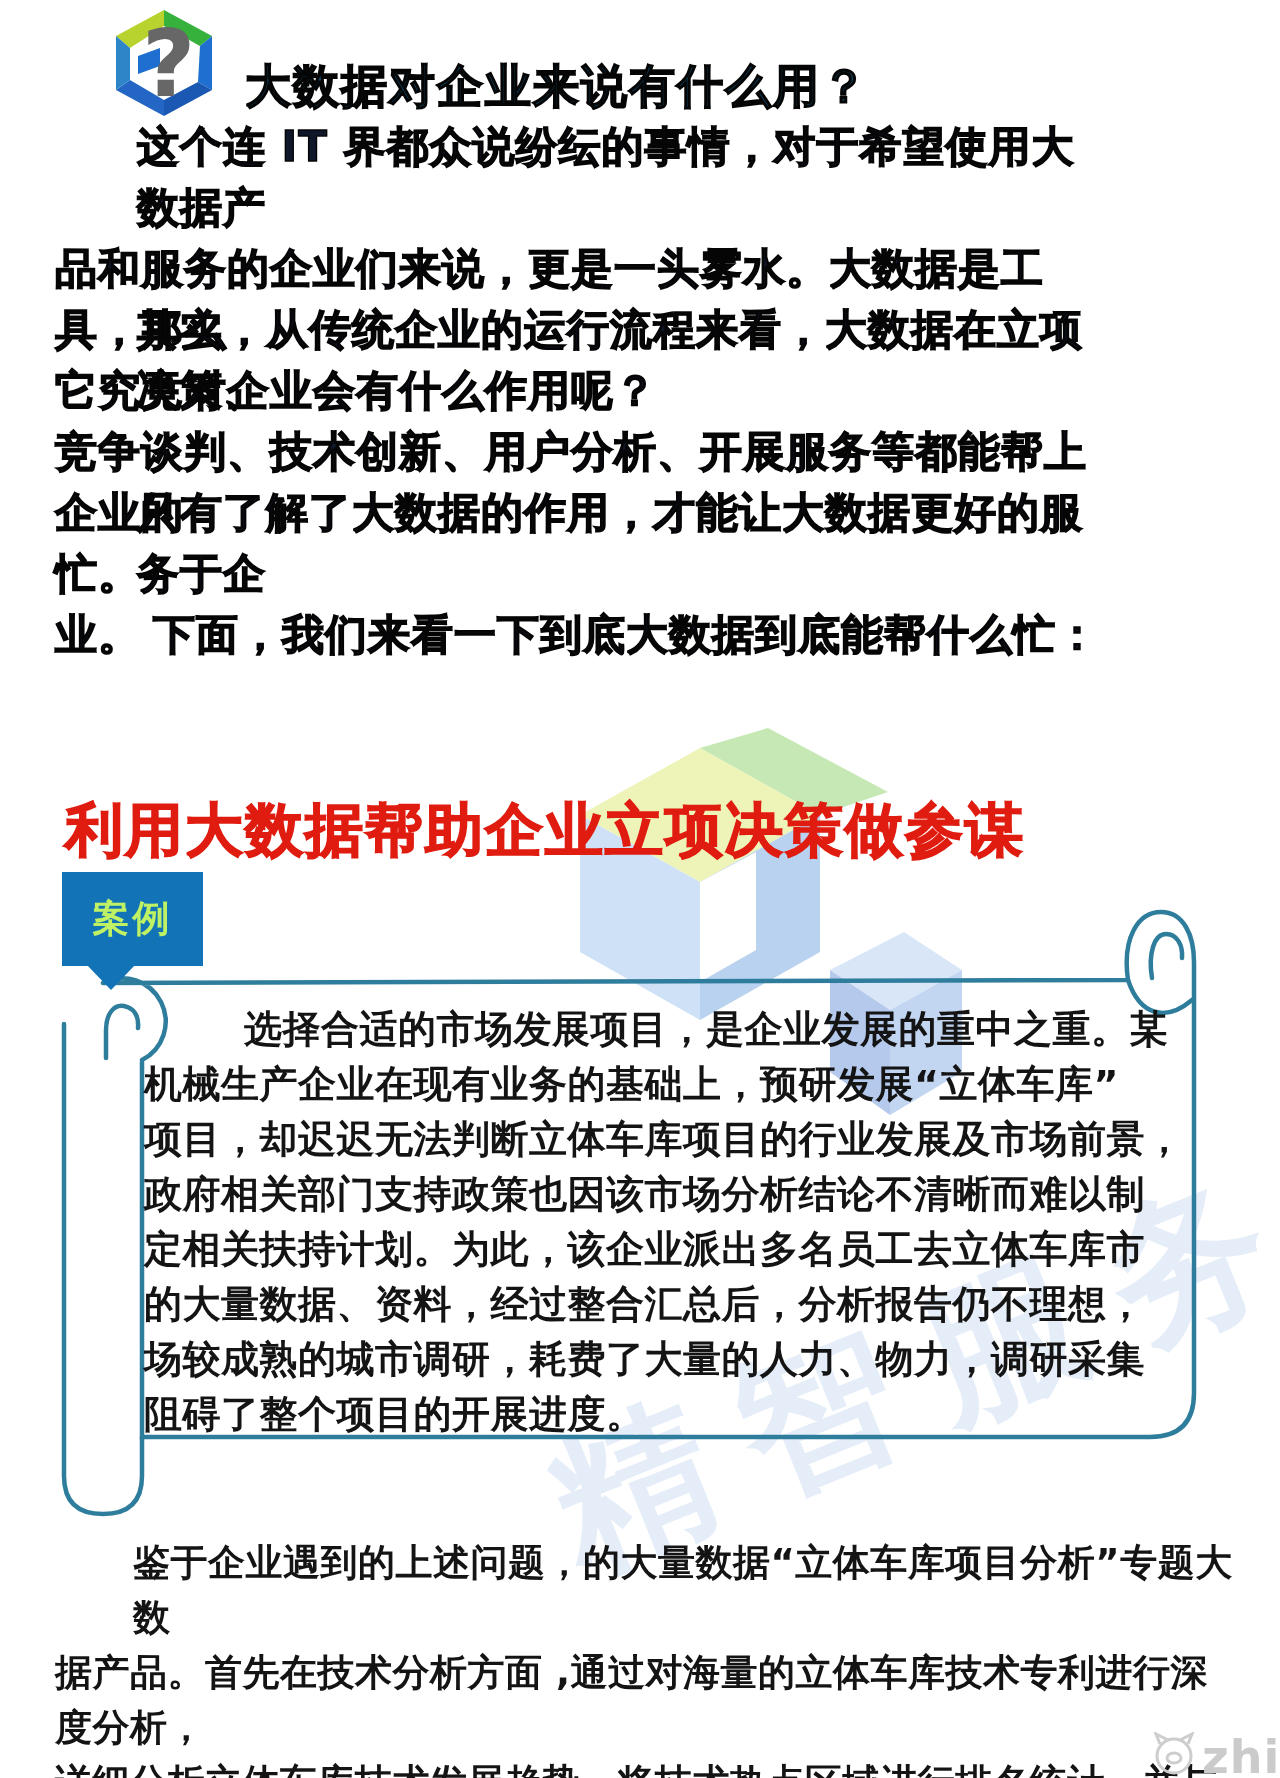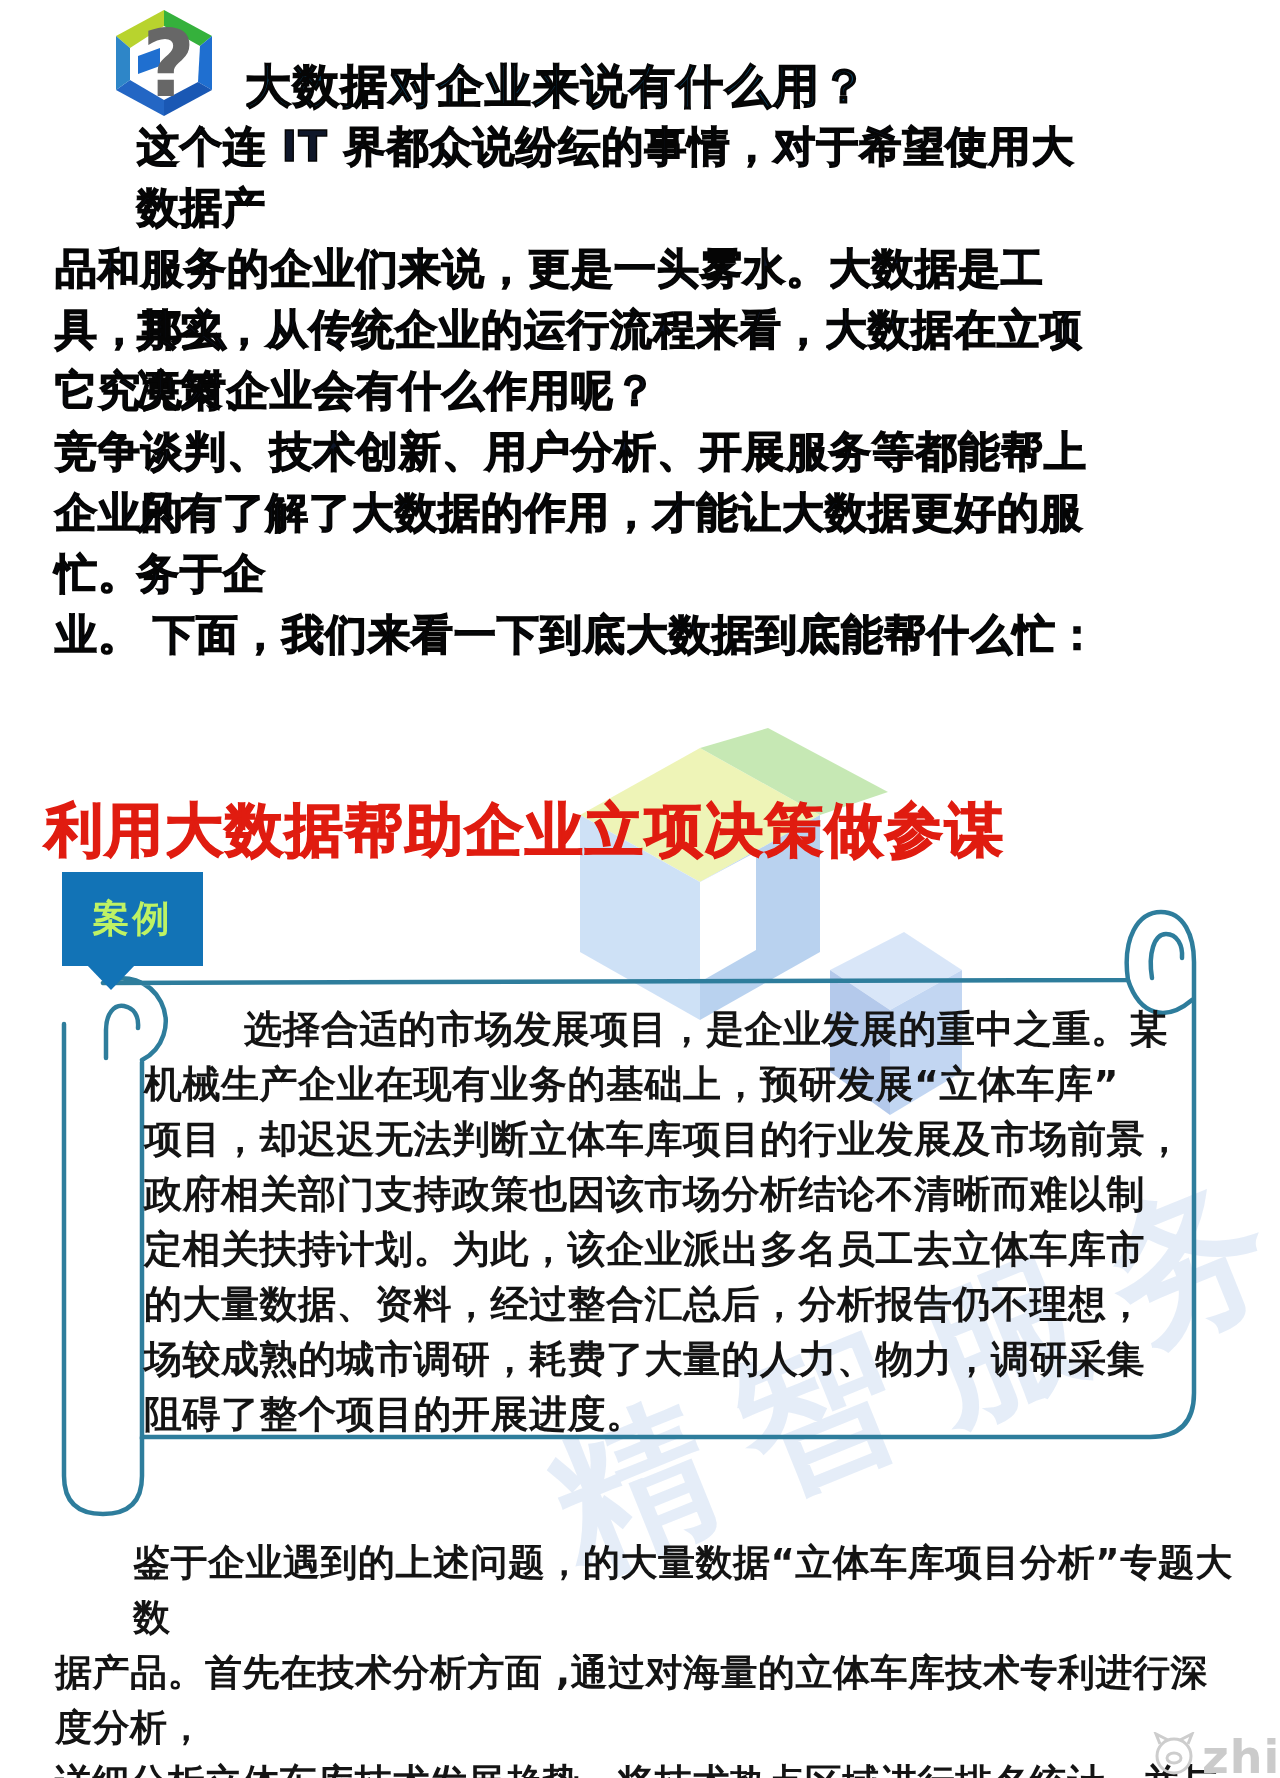--- a/index.html
+++ b/index.html
@@ -8,21 +8,21 @@
   .abs{position:absolute;}
   
   .heavy{color:#0f172a;font-weight:900;-webkit-text-stroke:1.4px #050505;
          font-size:42px;line-height:61px;letter-spacing:1px;}
   .heavy .indent{padding-left:82px;}
   
   .h1{color:#0c4a6e;font-weight:900;-webkit-text-stroke:1.6px #050505;
       font-size:46px;letter-spacing:2px;}
   
   .red-h{font-weight:900;-webkit-text-stroke:1.5px currentColor;
-         font-size:58px;letter-spacing:2px;white-space:nowrap;}
+         font-size:58px;letter-spacing:2px;white-space:nowrap;margin-left:20px;}
   
   .tab{background:#1273b6;color:#bef264;width:141px;height:94px;
        display:flex;align-items:center;justify-content:center;
        font-size:37px;font-weight:700;letter-spacing:3px;}
   .tab-tail{width:50px;height:26px;background:#1273b6;
             clip-path:polygon(0 0,100% 0,50% 100%);}
   
   .case-text{color:#141414;font-weight:700;font-size:38px;line-height:55px;letter-spacing:0.5px;}
   .case-text .indent{padding-left:100px;}
   

